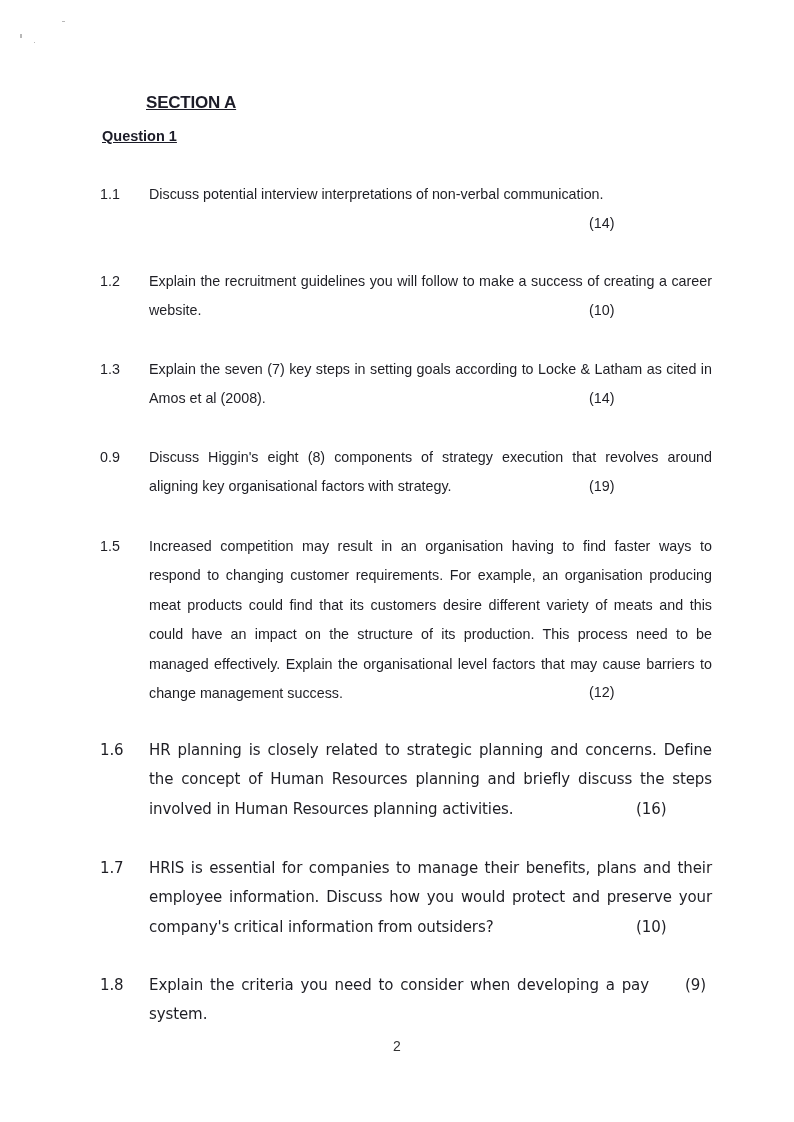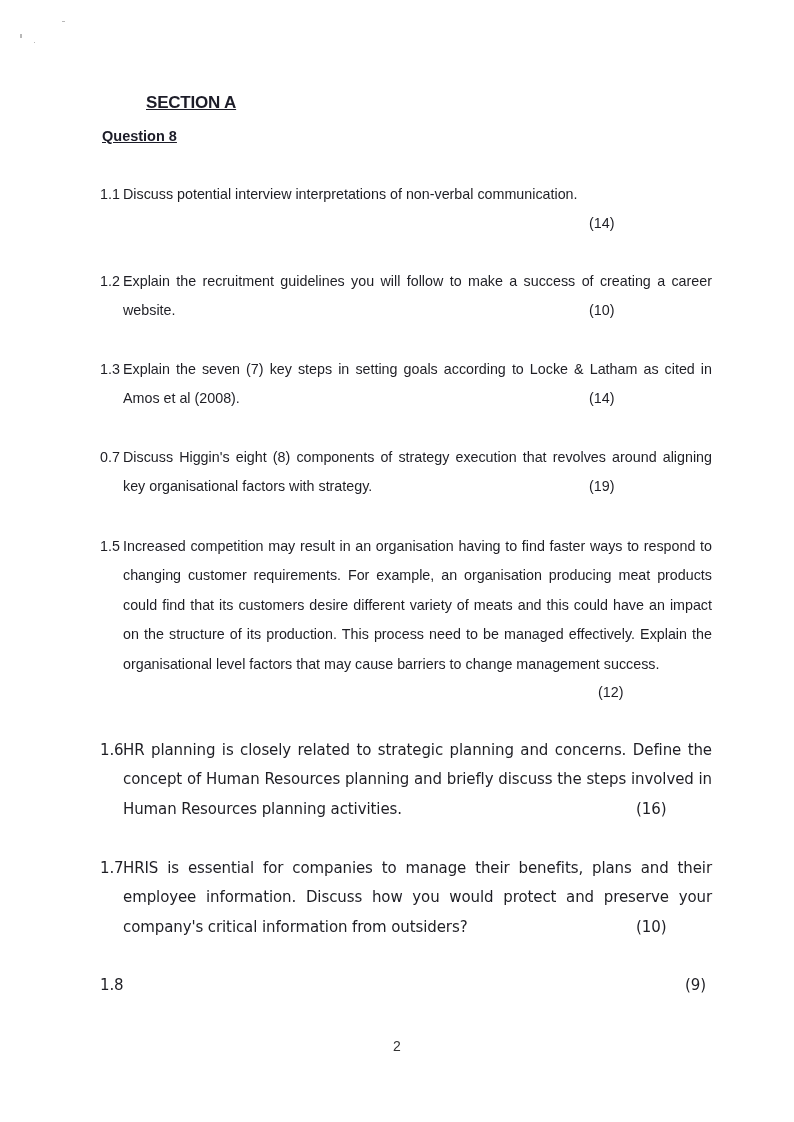--- a/index.html
+++ b/index.html
@@ -17,78 +17,79 @@
     .question-title {
       position: absolute; left: 102px; top: 128px;
       font-size: 14.5px; font-weight: bold; text-decoration: underline;
       color: #1c1c28;
     }
     .q {
       position: absolute; left: 100px; width: 612px;
       font-size: 14.3px; line-height: 29.4px;
     }
     .q .num { position: absolute; left: 0; top: 0; width: 40px; }
-    .q .text { margin-left: 23px; text-align: justify; text-align-last: left; }
+    .q .text { margin-left: 49px; text-align: justify; text-align-last: left; }
     .q .marks { position: absolute; }
     .q.alt { font-family: "DejaVu Sans", sans-serif; font-size: 15px; letter-spacing: -0.1px; }
     .page-number {
       position: absolute; left: 0; width: 794px; top: 1038px;
       text-align: center; font-size: 14px; color: #333;
     }
   </style>
 </head>
 <body>
 
 <div class="speck" style="left:62px;top:21px;width:3px;height:1px;"></div>
 <div class="speck" style="left:20px;top:34px;width:2px;height:4px;"></div>
 <div class="speck" style="left:34px;top:42px;width:1px;height:1px;"></div>
 
 <div class="section-title">SECTION A</div>
-<div class="question-title">Question 8</div>
+<div class="question-title">Question 1</div>
 
 <div class="q" style="top:180px;">
   <span class="num">1.1</span>
   <div class="text">Discuss potential interview interpretations of non-verbal communication.</div>
   <span class="marks" style="left:489px;top:29px;">(14)</span>
 </div>
 
 <div class="q" style="top:267px;">
   <span class="num">1.2</span>
   <div class="text">Explain the recruitment guidelines you will follow to make a success of creating a career website.</div>
   <span class="marks" style="left:489px;top:29px;">(10)</span>
 </div>
 
 <div class="q" style="top:355px;">
   <span class="num">1.3</span>
   <div class="text">Explain the seven (7) key steps in setting goals according to Locke &amp; Latham as cited in Amos et al (2008).</div>
   <span class="marks" style="left:489px;top:29px;">(14)</span>
 </div>
 
 <div class="q" style="top:443px;">
-  <span class="num">0.7</span>
+  <span class="num">0.9</span>
   <div class="text">Discuss Higgin's eight (8) components of strategy execution that revolves around aligning key organisational factors with strategy.</div>
   <span class="marks" style="left:489px;top:29px;">(19)</span>
 </div>
 
 <div class="q" style="top:532px;">
   <span class="num">1.5</span>
   <div class="text">Increased competition may result in an organisation having to find faster ways to respond to changing customer requirements. For example, an organisation producing meat products could find that its customers desire different variety of meats and this could have an impact on the structure of its production. This process need to be managed effectively. Explain the organisational level factors that may cause barriers to change management success.</div>
-  <span class="marks" style="left:489px;top:146px;margin-left:9px;">(12)</span>
+  <span class="marks" style="left:489px;top:146px;">(12)</span>
 </div>
 
 <div class="q alt" style="top:736px;">
   <span class="num">1.6</span>
   <div class="text">HR planning is closely related to strategic planning and concerns. Define the concept of Human Resources planning and briefly discuss the steps involved in Human Resources planning activities.</div>
   <span class="marks" style="left:536px;top:59px;">(16)</span>
 </div>
 
 <div class="q alt" style="top:854px;">
   <span class="num">1.7</span>
   <div class="text">HRIS is essential for companies to manage their benefits, plans and their employee information. Discuss how you would protect and preserve your company's critical information from outsiders?</div>
   <span class="marks" style="left:536px;top:59px;">(10)</span>
 </div>
 
 <div class="q alt" style="top:971px;">
   <span class="num">1.8</span>
+  <div class="text" style="width:500px;">Explain the criteria you need to consider when developing a pay system.</div>
   <span class="marks" style="left:585px;top:0px;">(9)</span>
 </div>
 
 <div class="page-number">2</div>
 
 </body></html>

